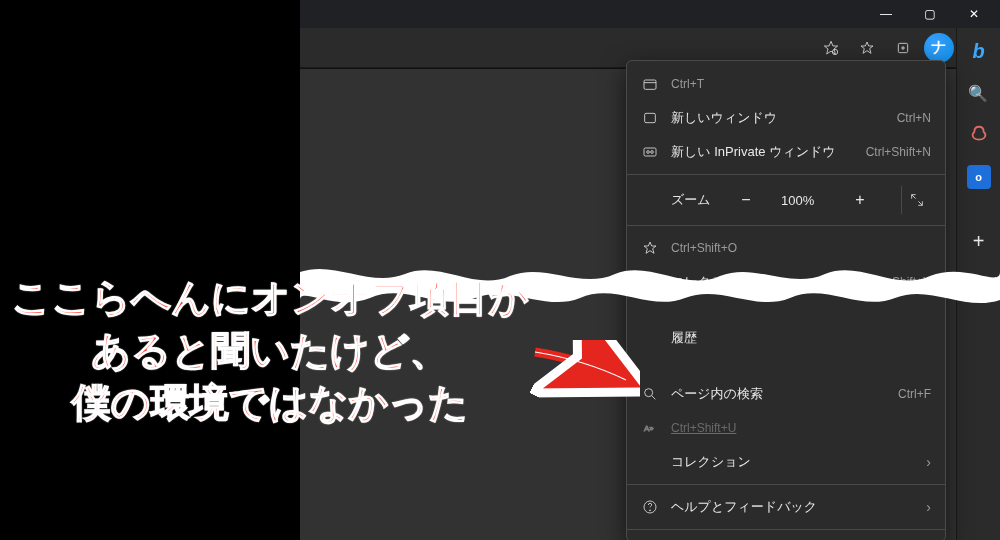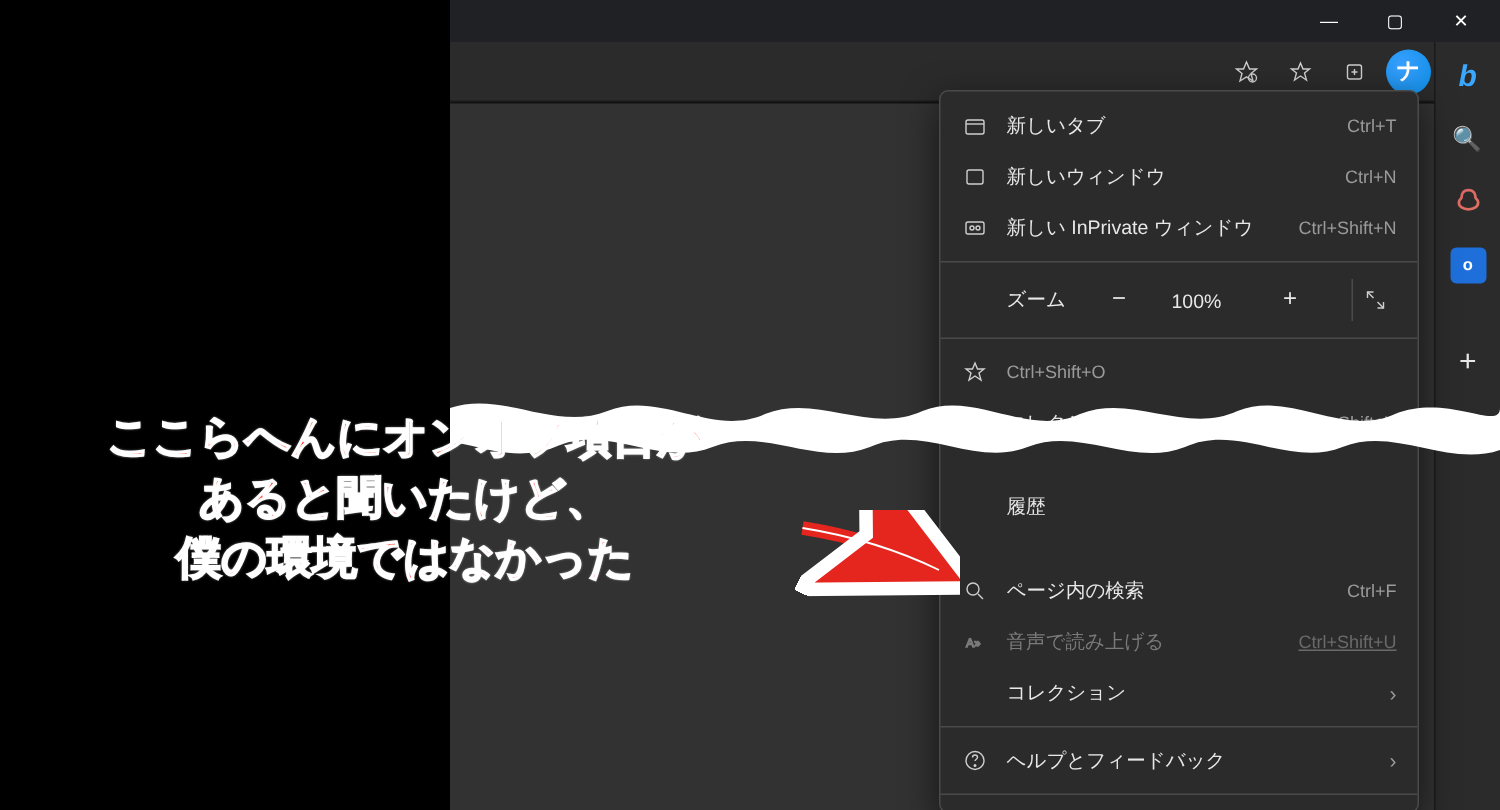--- a/index.html
+++ b/index.html
@@ -56,21 +56,21 @@
 
   
   .rip {
     position:absolute; left:300px; right:0; top:258px; height:56px; z-index:20; pointer-events:none;
   }
   .rip svg { width:100%; height:100%; display:block; }
 
   
   .anno {
     position:absolute; left:0; top:272px; width:540px; color:#ff3b2f;
-    font-weight:700; font-size:30px; line-height:1.35; text-align:center;
+    font-weight:700; font-size:39px; line-height:1.35; text-align:center;
     -webkit-text-stroke:1.2px #fff; z-index:30; white-space:pre-line;
     text-shadow:0 0 2px #fff;
   }
 
   
   .arrow { position:absolute; left:530px; top:340px; z-index:30; pointer-events:none; }
 
   
   .svgicon { width:16px; height:16px; }
   .svgicon * { stroke:#cfcfcf; stroke-width:1.4; fill:none; }
@@ -142,21 +142,20 @@
 
     <div class="menu">
 
       <div class="mi">
         <span class="ic">
             <svg class="svgicon" viewBox="0 0 24 24">
               <rect x="3" y="6" width="18" height="14" rx="2"></rect>
               <line x1="3" y1="10" x2="21" y2="10"></line>
             </svg>
           </span>
-        <span class="lbl">新しいタブ</span>
         <span class="sc">Ctrl+T</span>
       </div>
 
       <div class="mi">
         <span class="ic">
             <svg class="svgicon" viewBox="0 0 24 24">
               <rect x="4" y="5" width="16" height="14" rx="2"></rect>
             </svg>
           </span>
         <span class="lbl">新しいウィンドウ</span>
@@ -232,21 +231,20 @@
         <span class="lbl">ページ内の検索</span>
         <span class="sc">Ctrl+F</span>
       </div>
 
       <div class="mi disabled">
         <span class="ic">
             <svg class="svgicon" viewBox="0 0 24 24">
               <text x="3" y="17" font-size="12" fill="#7a7a7a" stroke="none">A»</text>
             </svg>
           </span>
-        <span class="lbl">音声で読み上げる</span>
         <span class="sc">Ctrl+Shift+U</span>
       </div>
 
       <div class="mi">
         <span class="ic"></span>
         <span class="lbl">コレクション</span>
         <span class="chv">›</span>
       </div>
 
       <div class="sep"></div>

